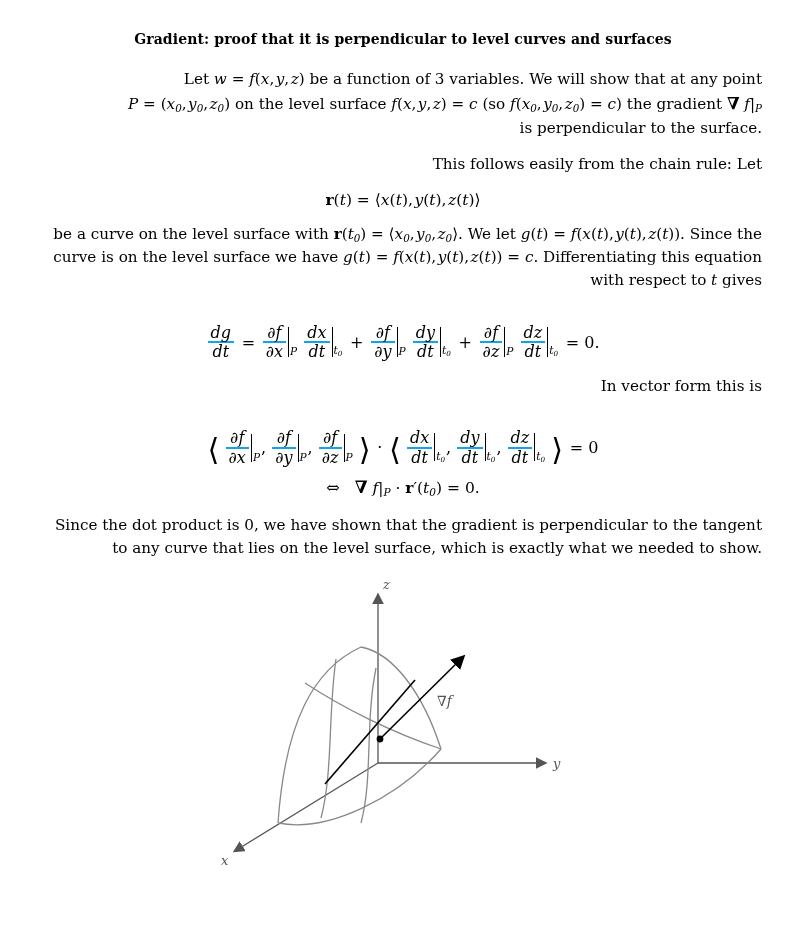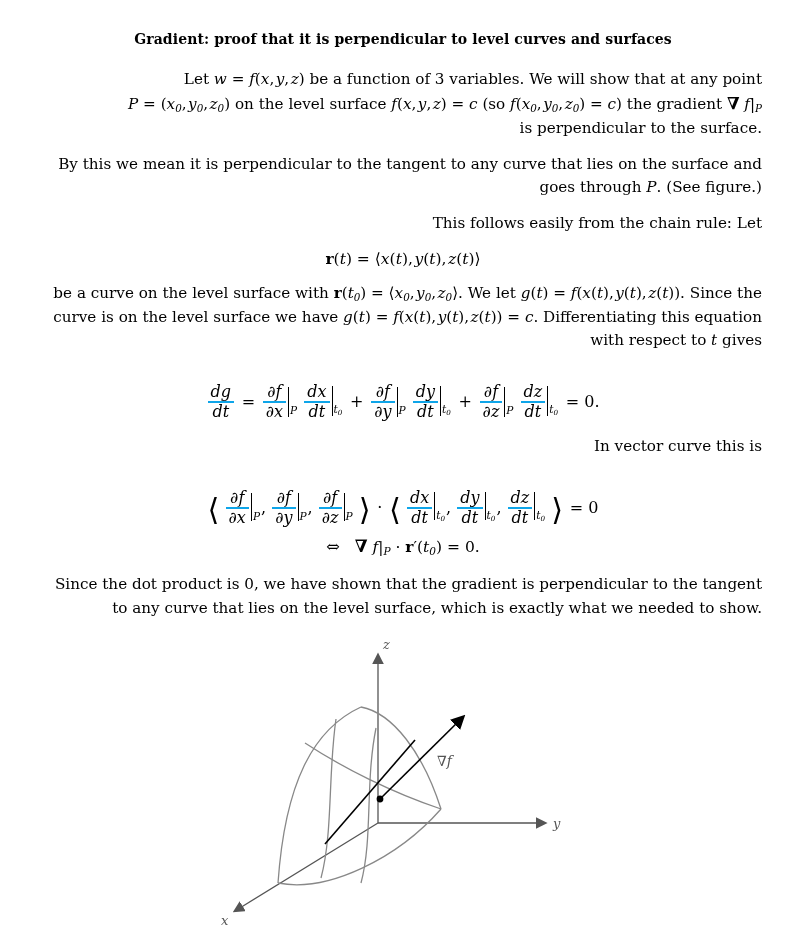--- a/index.html
+++ b/index.html
@@ -97,24 +97,20 @@
 <div class="page">
 
   <div class="title">Gradient: proof that it is perpendicular to level curves and surfaces</div>
 
   <div class="para">
     <span>Let <i class="v">w</i> = <i class="v">f</i>(<i class="v">x</i>, <i class="v">y</i>, <i class="v">z</i>) be a function of 3 variables. We will show that at any point</span><br>
     <span><i class="v">P</i> = (<i class="v">x</i><sub class="s">0</sub>, <i class="v">y</i><sub class="s">0</sub>, <i class="v">z</i><sub class="s">0</sub>) on the level surface <i class="v">f</i>(<i class="v">x</i>, <i class="v">y</i>, <i class="v">z</i>) = <i class="v">c</i> (so <i class="v">f</i>(<i class="v">x</i><sub class="s">0</sub>, <i class="v">y</i><sub class="s">0</sub>, <i class="v">z</i><sub class="s">0</sub>) = <i class="v">c</i>) the gradient <span class="nabla">∇</span> <i class="v">f</i>|<sub class="s">P</sub></span><br>
     <span>is perpendicular to the surface.</span>
   </div>
 
-  <div class="para">
-    By this we mean it is perpendicular to the tangent to any curve that lies on the surface and
-    goes through <i class="v">P</i>. (See figure.)
-  </div>
 
   <div class="para tight">
     This follows easily from the chain rule: Let
   </div>
 
   <div class="eq-block">
     <span class="bf">r</span>(<i class="v">t</i>) = ⟨<i class="v">x</i>(<i class="v">t</i>), <i class="v">y</i>(<i class="v">t</i>), <i class="v">z</i>(<i class="v">t</i>)⟩
   </div>
 
   <div class="para">
@@ -131,21 +127,21 @@
     <span class="mid"> + </span>
     <span class="frac"><span class="num">∂<i class="v">f</i></span><span class="den">∂<i class="v">y</i></span></span><span class="evalbar"><span class="bar" style="height:30px;"></span><span class="sb">P</span></span>
     <span class="frac"><span class="num"><i class="v">dy</i></span><span class="den"><i class="v">dt</i></span></span><span class="evalbar"><span class="bar" style="height:30px;"></span><span class="sb">t<sub class="s">0</sub></span></span>
     <span class="mid"> + </span>
     <span class="frac"><span class="num">∂<i class="v">f</i></span><span class="den">∂<i class="v">z</i></span></span><span class="evalbar"><span class="bar" style="height:30px;"></span><span class="sb">P</span></span>
     <span class="frac"><span class="num"><i class="v">dz</i></span><span class="den"><i class="v">dt</i></span></span><span class="evalbar"><span class="bar" style="height:30px;"></span><span class="sb">t<sub class="s">0</sub></span></span>
     <span class="mid"> = 0.</span>
   </div>
 
   <div class="para">
-    In vector curve this is
+    In vector form this is
   </div>
 
   <div class="eq-block big">
     <span class="bigang">⟨</span>
     <span class="frac"><span class="num">∂<i class="v">f</i></span><span class="den">∂<i class="v">x</i></span></span><span class="evalbar"><span class="bar" style="height:28px;"></span><span class="sb">P</span></span><span class="mid">,</span>
     <span class="frac"><span class="num">∂<i class="v">f</i></span><span class="den">∂<i class="v">y</i></span></span><span class="evalbar"><span class="bar" style="height:28px;"></span><span class="sb">P</span></span><span class="mid">,</span>
     <span class="frac"><span class="num">∂<i class="v">f</i></span><span class="den">∂<i class="v">z</i></span></span><span class="evalbar"><span class="bar" style="height:28px;"></span><span class="sb">P</span></span>
     <span class="bigang">⟩</span>
     <span class="mid"> · </span>
     <span class="bigang">⟨</span>

